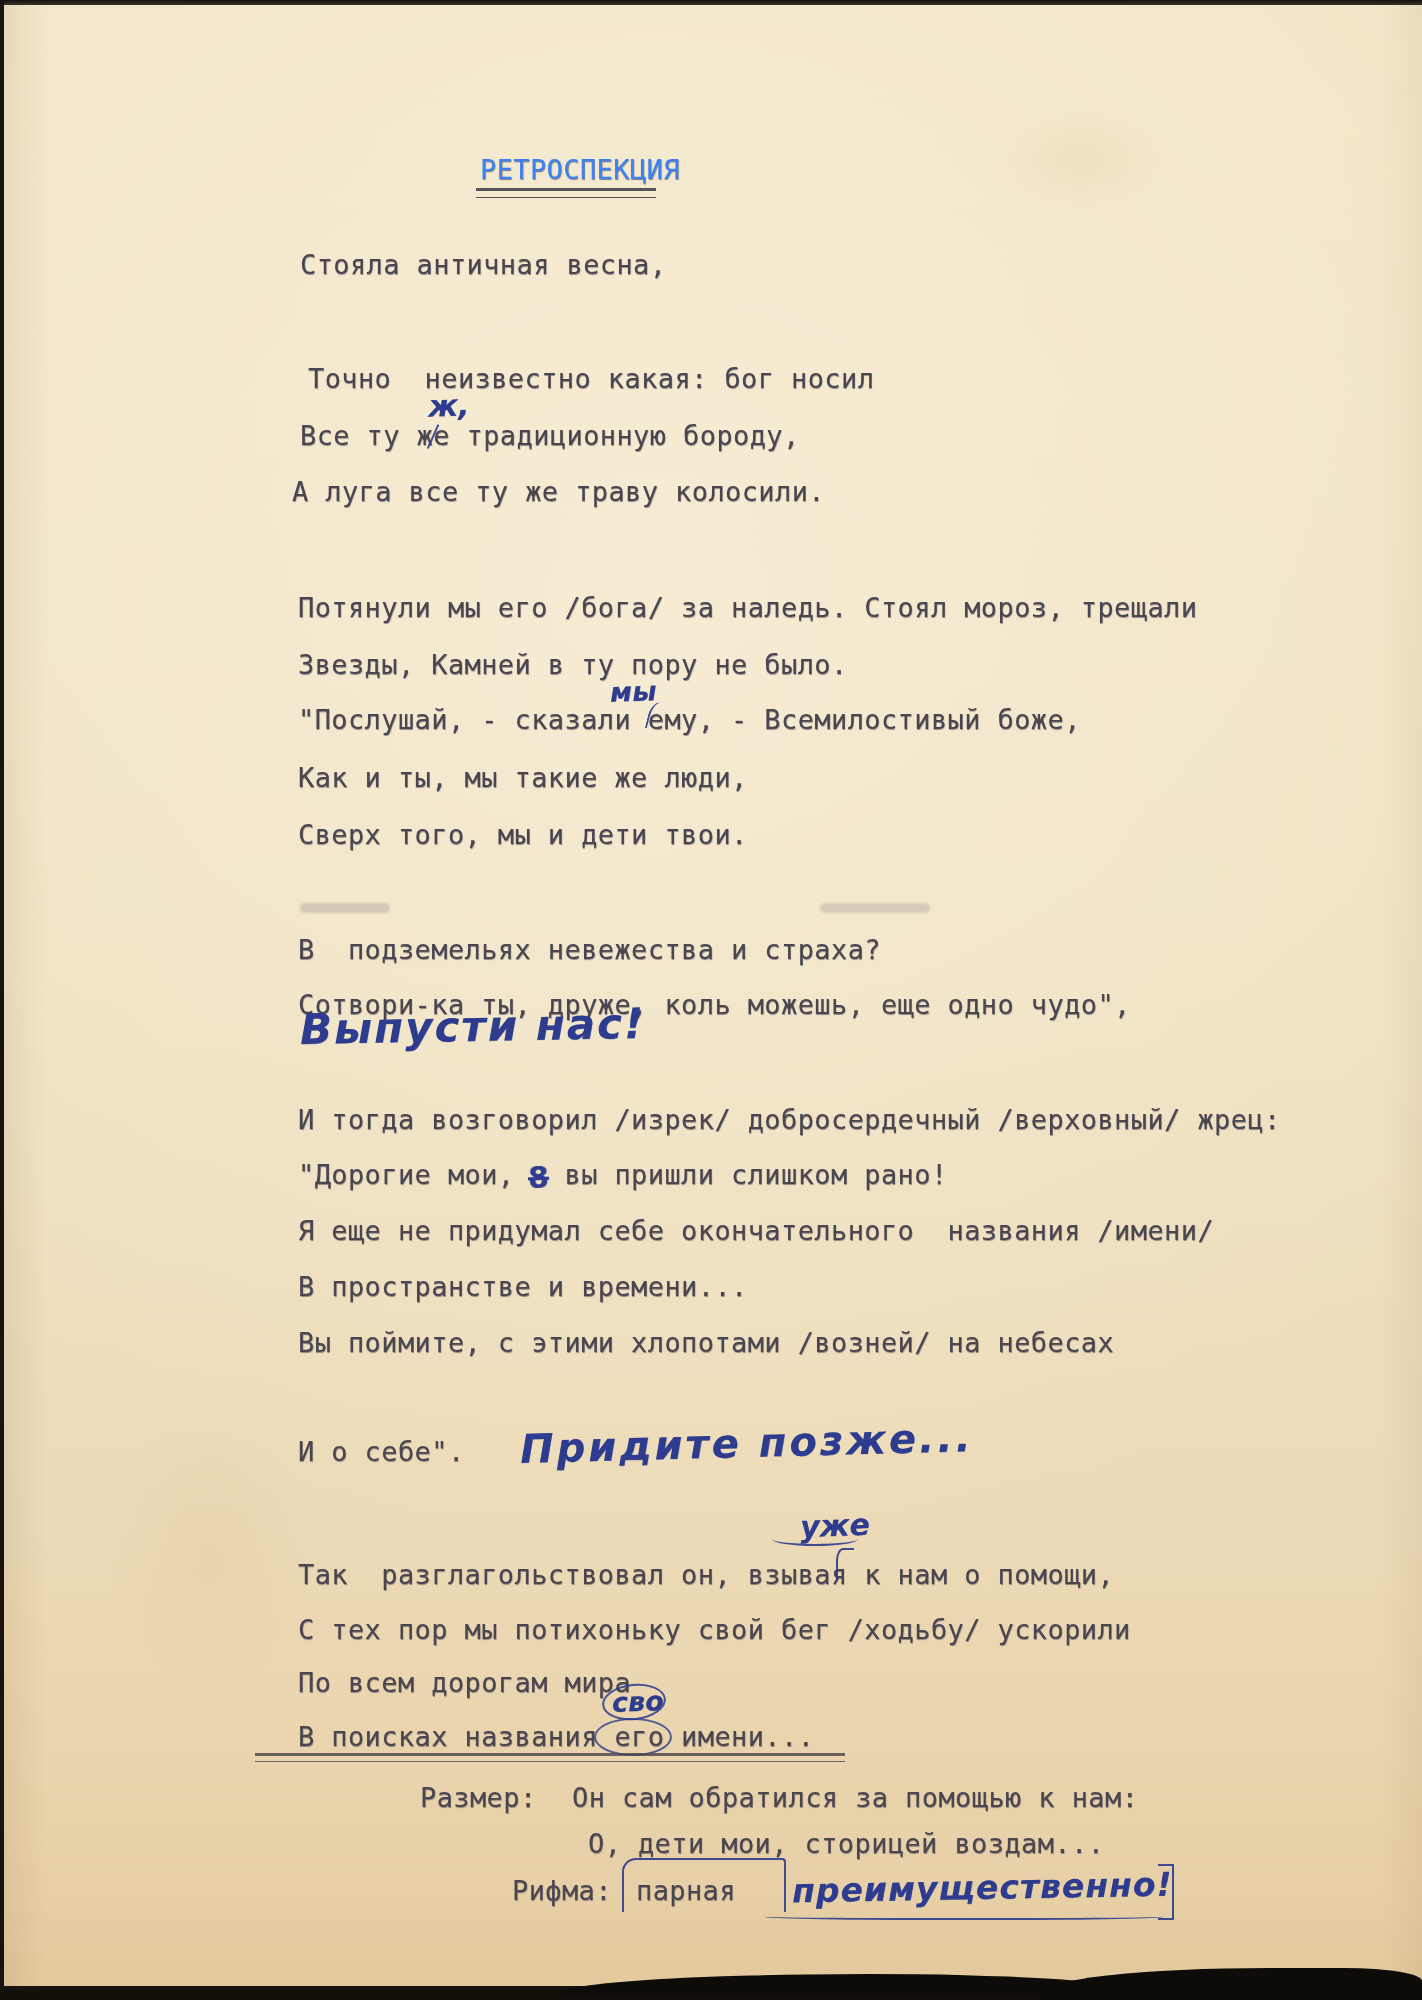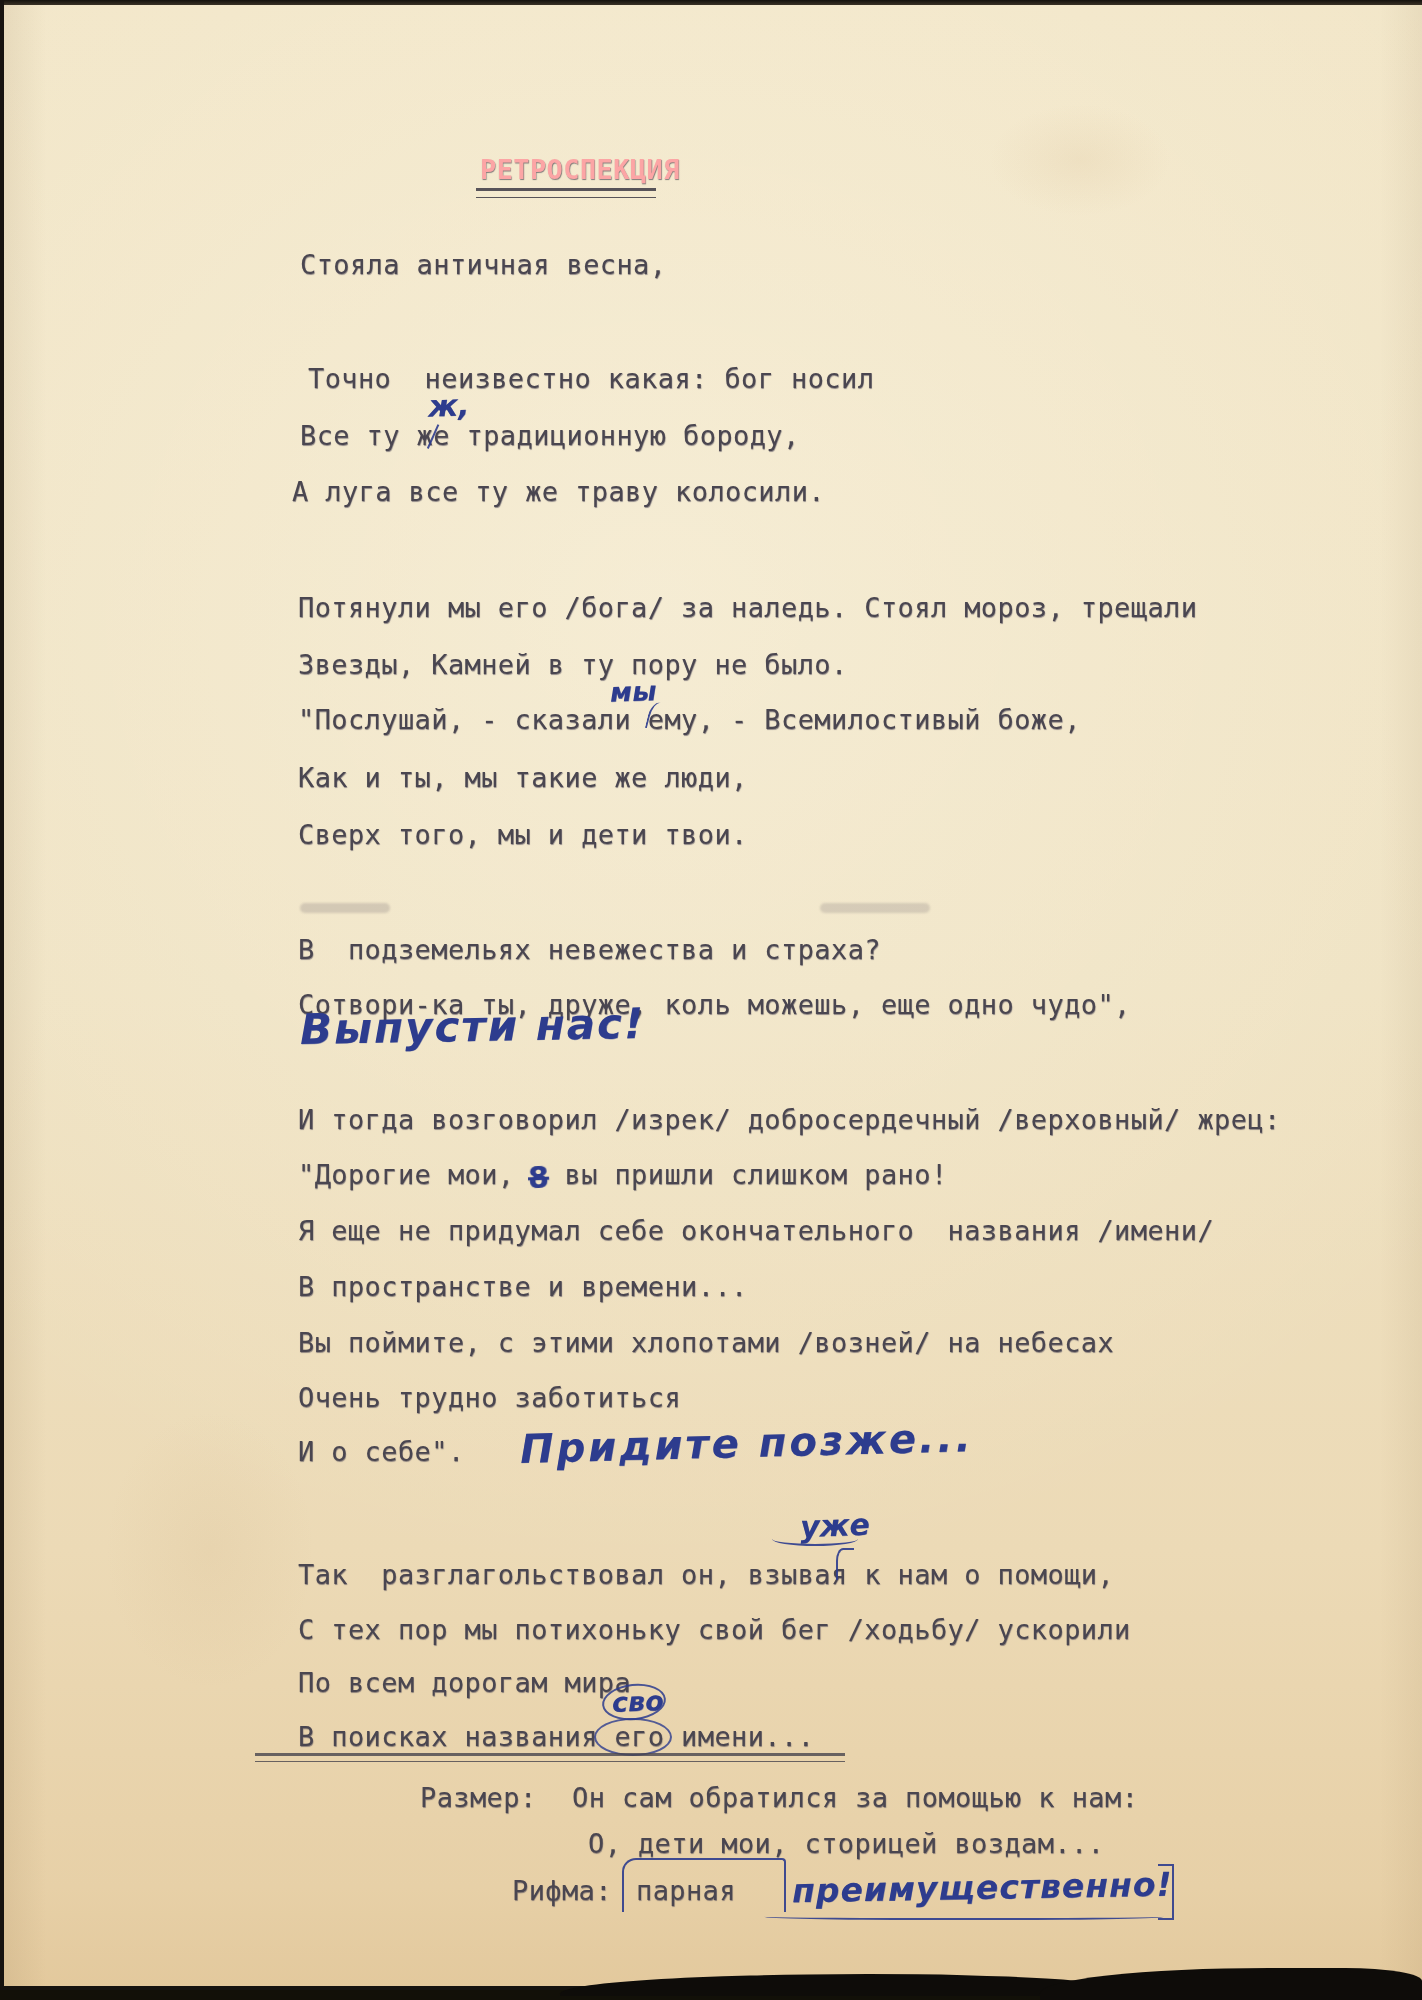--- a/index.html
+++ b/index.html
@@ -8,21 +8,21 @@
   #paper{position:absolute;left:4px;top:5px;right:0;bottom:14px;
     background:
       radial-gradient(120% 80% at 46% 30%, rgba(255,252,240,.35), rgba(255,252,240,0) 62%),
       linear-gradient(90deg, rgba(120,88,48,.10), rgba(120,88,48,0) 3%, rgba(120,88,48,0) 97%, rgba(120,88,48,.08)),
       linear-gradient(180deg,#f2e6c8 0%,#efe2c2 50%,#ecdab6 78%,#e7d0a7 95%,#e3c99d 100%);
   }
   .stain{position:absolute;border-radius:50%;pointer-events:none;}
   .t{position:absolute;font:27px/30px "DejaVu Sans Mono",monospace;color:#4a4650;
      letter-spacing:.4px;white-space:pre;
      text-shadow:.4px .6px .8px rgba(70,64,82,.55);}
-  .title{font-weight:bold;color:#fca5a5;text-shadow:.6px .8px 1px rgba(55,50,65,.6);}
+  .title{font-weight:normal;color:#3b82f6;text-shadow:.6px .8px 1px rgba(55,50,65,.6);}
   .hw{position:absolute;font-family:"DejaVu Sans",sans-serif;font-style:italic;color:#2d3c8e;
       white-space:pre;transform:rotate(-2deg);
       text-shadow:.4px .4px .6px rgba(45,60,140,.45);}
   .mark{position:absolute;pointer-events:none;}
   .ink{border-color:#2d3c8e;}
 </style>
 </head>
 <body>
 
 <div id="scan">
@@ -55,21 +55,20 @@
   <div class="hw" style="left:610px;top:676px;font-size:27px;font-weight:bold;">мы</div>
   <div class="mark ink" style="left:648px;top:702px;width:14px;height:28px;border-left:2px solid #2d3c8e;border-radius:60% 0 0 0;transform:rotate(14deg);opacity:.9;"></div>
 
   <div class="hw" style="left:300px;top:1002px;font-size:42px;font-weight:bold;letter-spacing:2px;transform:rotate(-1deg);">Выпусти нас!</div>
 
   <div class="t" style="left:298px;top:1105px;">И тогда возговорил /изрек/ добросердечный /верховный/ жрец:</div>
   <div class="t" style="left:298px;top:1160px;">"Дорогие мои,   вы пришли слишком рано!</div>
   <div class="t" style="left:298px;top:1216px;">Я еще не придумал себе окончательного  названия /имени/</div>
   <div class="t" style="left:298px;top:1272px;">В пространстве и времени...</div>
   <div class="t" style="left:298px;top:1328px;">Вы поймите, с этими хлопотами /возней/ на небесах</div>
-  <div class="t" style="left:298px;top:1383px;">Очень трудно заботиться</div>
   <div class="t" style="left:298px;top:1437px;">И о себе".</div>
 
   <div class="hw" style="left:528px;top:1160px;font-size:30px;font-weight:bold;font-style:normal;text-decoration:line-through;filter:blur(.4px);">8</div>
 
   <div class="hw" style="left:520px;top:1420px;font-size:40px;font-weight:bold;letter-spacing:3px;transform:rotate(-1.5deg);">Придите позже...</div>
 
   <div class="t" style="left:298px;top:1560px;">Так  разглагольствовал он, взывая к нам о помощи,</div>
   <div class="t" style="left:298px;top:1615px;">С тех пор мы потихоньку свой бег /ходьбу/ ускорили</div>
   <div class="t" style="left:298px;top:1668px;">По всем дорогам мира</div>
   <div class="t" style="left:298px;top:1722px;">В поисках названия его имени...</div>

